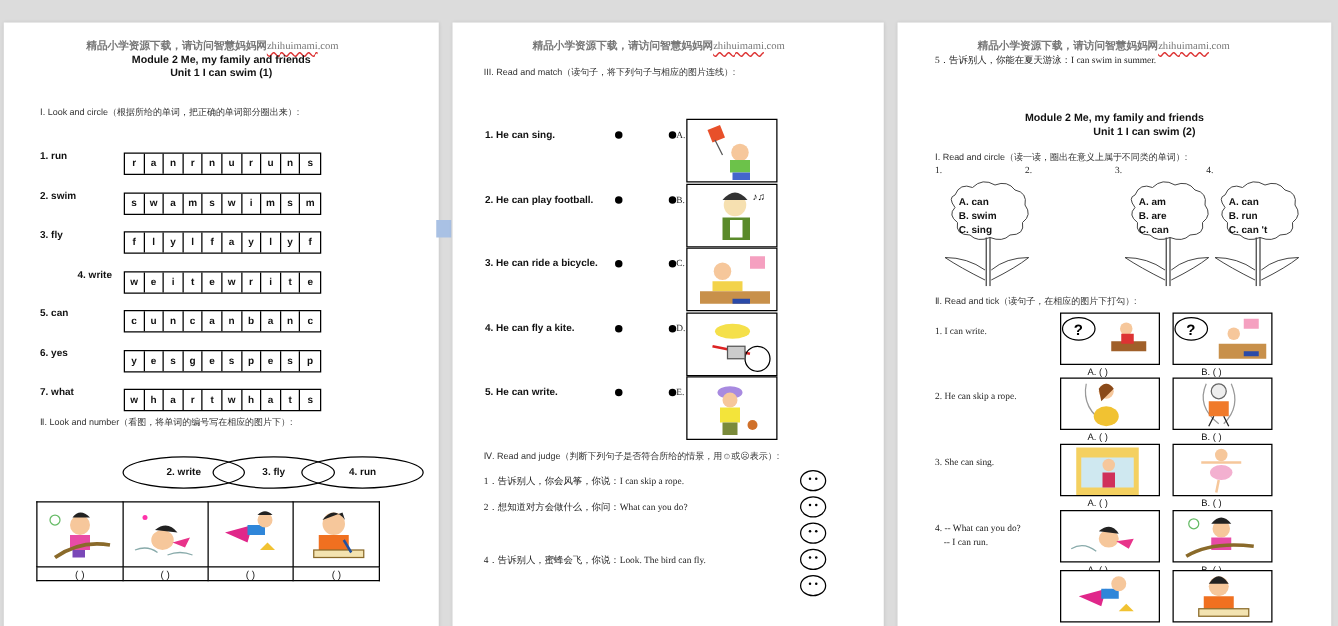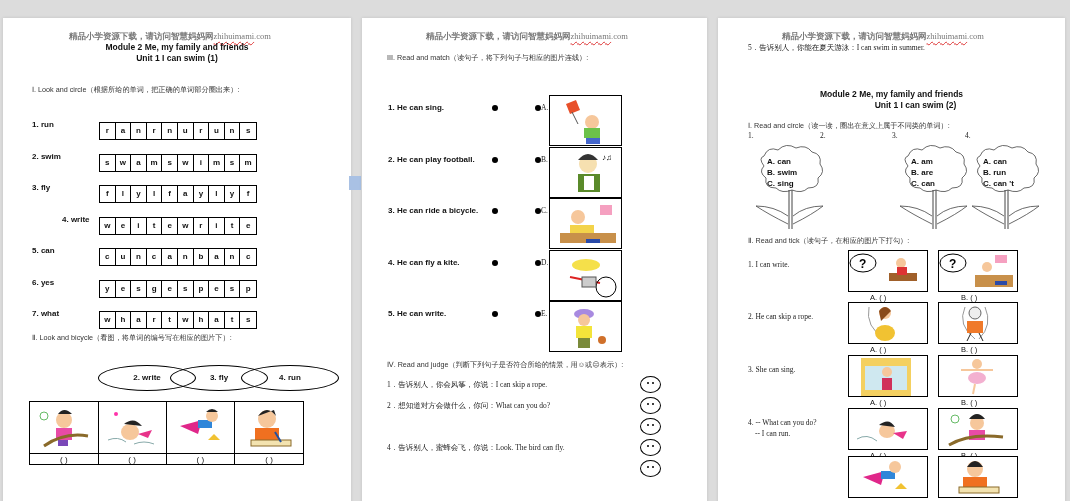--- a/index.html
+++ b/index.html
@@ -51,21 +51,21 @@
 <div class="page" id="p1">
   <div class="abs wm" style="left:66px;top:13px;">
     <span>精品小学资源下载，请访问智慧妈妈网</span><span class="site">zhihuimami</span><span class="dom">.com</span>
   </div>
   <div class="abs title" style="top:24px;">Module 2    Me, my family and friends</div>
   <div class="abs title" style="top:35px;">Unit 1 I can swim (1)</div>
   <div class="abs sec" style="left:29px;top:67px;">Ⅰ. Look and circle（根据所给的单词，把正确的单词部分圈出来）:</div>
 
   <div id="circle-rows"></div>
 
-  <div class="abs sec" style="left:29px;top:315px;">Ⅱ. Look and bicycle（看图，将单词的编号写在相应的图片下）:</div>
+  <div class="abs sec" style="left:29px;top:315px;">Ⅱ. Look and number（看图，将单词的编号写在相应的图片下）:</div>
 
   <div class="ellipse" style="left:95px;top:347px;">2. write</div>
   <div class="ellipse" style="left:167px;top:347px;">3. fly</div>
   <div class="ellipse" style="left:238px;top:347px;">4. run</div>
 
   <table class="pictable" style="left:26px;top:383px;width:275px;">
     <tbody>
         <tr style="height:52px;">
       <td style="width:69px;">
         <svg class="pic" width="56" height="44">

